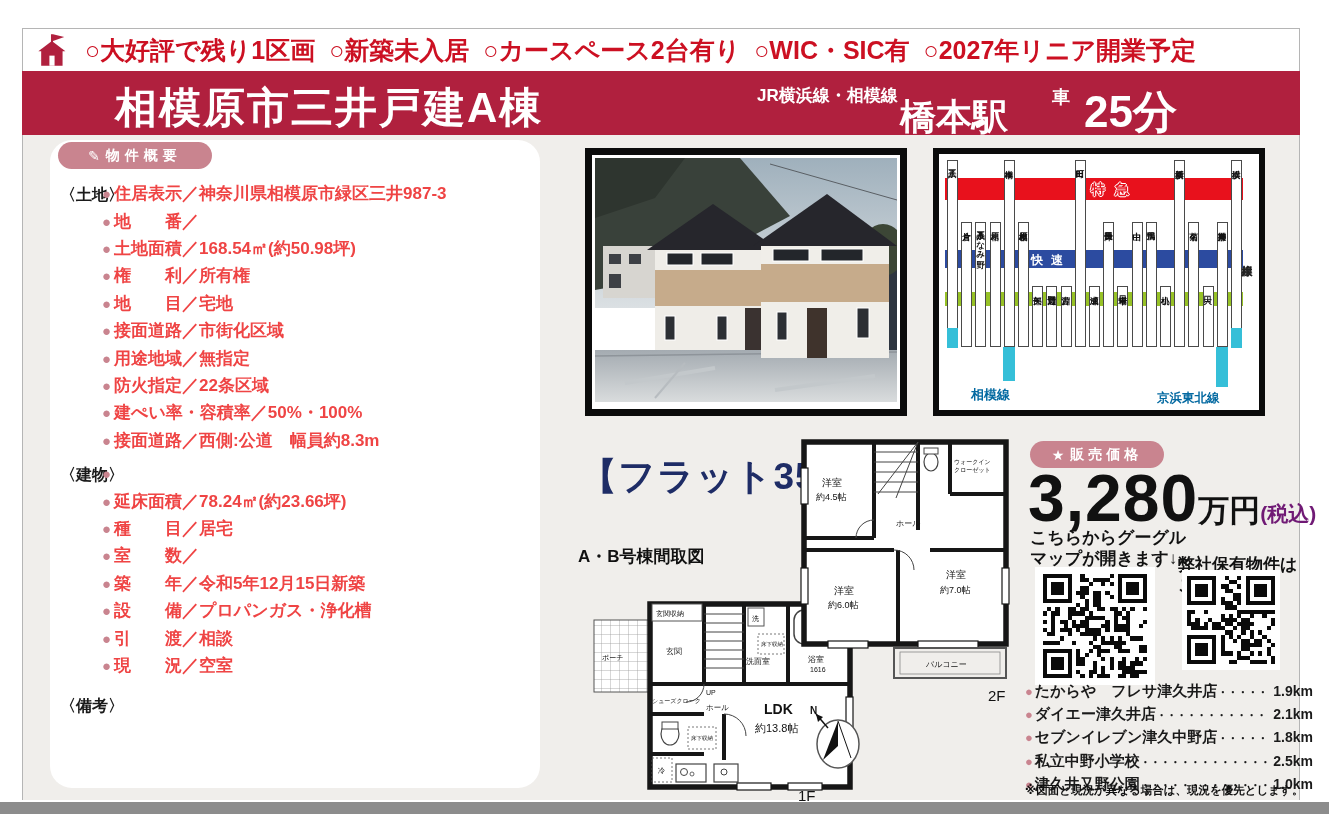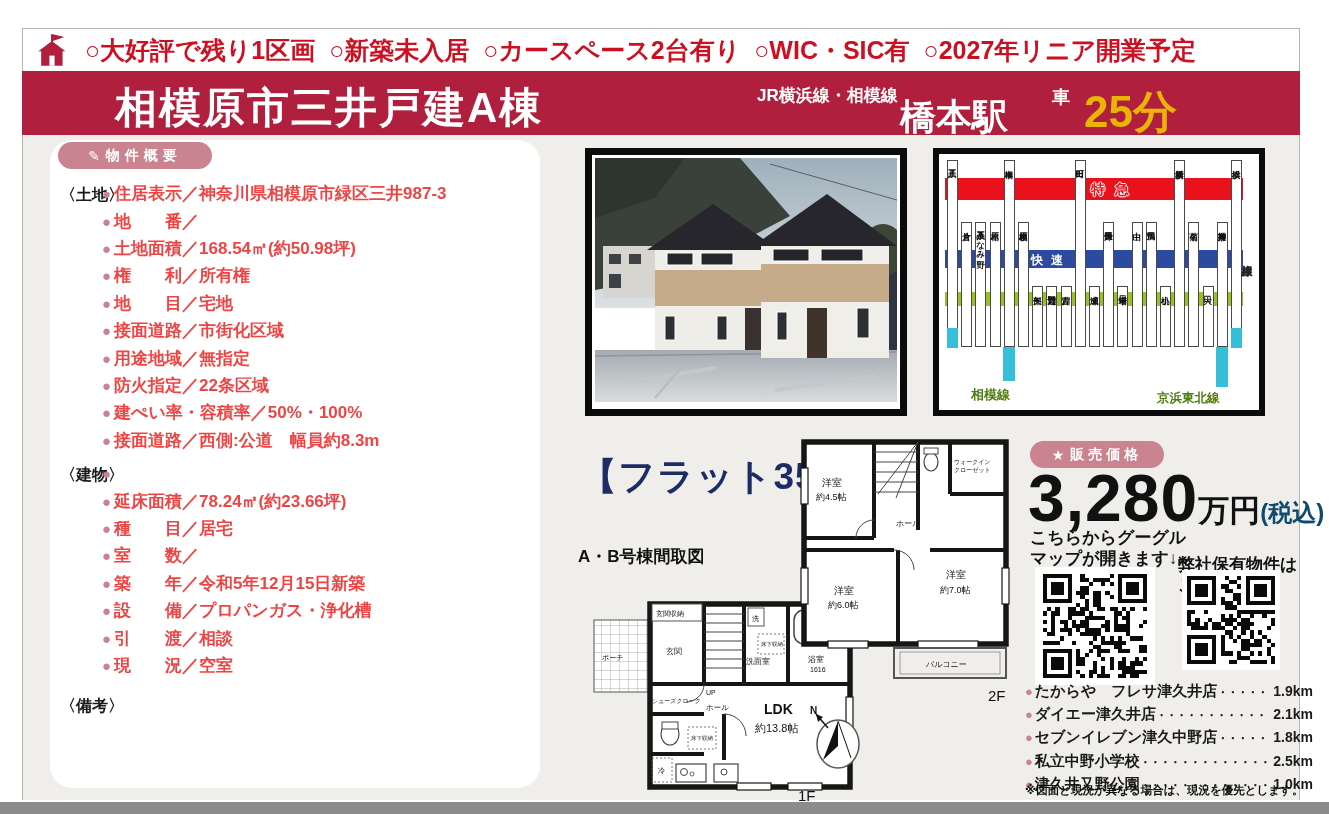--- a/index.html
+++ b/index.html
@@ -14,21 +14,21 @@
             display:flex; align-items:center; gap:14px; padding-left:12px; }
   .banner-items { display:flex; gap:14px;justify-content:center; }
   .banner-item { font-size:25px; font-weight:700; color:#cc1022; white-space:nowrap; }
 
   
   .titlebar { left:22px; top:71px; width:1278px; height:64px; background:#b0203e; }
   .t-name { left:93px; top:9px; font-size:42px; font-weight:700; color:#fff; letter-spacing:2px; }
   .t-line { left:735px; top:13px; font-size:17px; font-weight:700; color:#fff; }
   .t-station { left:878px; top:22px; font-size:36px; font-weight:700; color:#fff; }
   .t-mode { left:1030px; top:14px; font-size:18px; font-weight:700; color:#fff; }
-  .t-time { left:1062px; top:12px; font-size:44px; font-weight:700; color:#eab308; }
+  .t-time { left:1062px; top:12px; font-size:44px; font-weight:700; color:#ffffff; }
 
   
   .main { left:22px; top:135px; width:1278px; height:665px; background:#f0eeeb;
           border-left:1px solid #b5b5b5; border-right:1px solid #b5b5b5; }
   .bottombar { left:0; top:802px; width:1329px; height:12px; background:#8c8c8c; }
 
   
   .overview-card { left:50px; top:140px; width:490px; height:648px; background:#fff; border-radius:22px; }
   .badge { background:#c9848f; color:#fff; border-radius:14px; display:flex; align-items:center;
            justify-content:center; font-weight:700; }
@@ -58,39 +58,39 @@
   .band-label-rapid { position:absolute; left:88px; top:94px; font-size:12px; font-weight:700; color:#fff;
         letter-spacing:8px; z-index:5; }
   .station { position:absolute; width:11px; background:#fff; border:1px solid #4a4a4a; z-index:3;
              writing-mode:vertical-rl; text-orientation:upright; font-size:8.5px; font-weight:600;
              color:#111; display:flex; justify-content:flex-start; align-items:center; padding-top:2px;
              line-height:1; letter-spacing:0; }
   .cyan-mark { position:absolute; width:11px; height:20px; top:170px; background:#35bfd8; z-index:4; }
   .rail-desc { position:absolute; width:12px; background:#35bfd8; z-index:2; }
   .desc-sagami { left:60px; top:189px; height:34px; }
   .desc-keihin { left:273px; top:189px; height:40px; }
-  .rail-bottom-label { position:absolute; font-size:13px; font-weight:600; color:#4d7c0f; z-index:5; }
+  .rail-bottom-label { position:absolute; font-size:13px; font-weight:600; color:#0369a1; z-index:5; }
   .lbl-sagami { left:28px; top:228px; }
   .lbl-keihin { left:214px; top:232px; font-size:12.5px; }
   .lbl-negishi { position:absolute; left:296px; top:98px; writing-mode:vertical-rl; text-orientation:upright;
                  font-size:11px; font-weight:600; color:#222; z-index:5; }
 
   
   .flat35 { left:580px; top:452px; display:flex; align-items:baseline; }
   .flat35-main { font-size:37px; font-weight:700; color:#1e2c66; letter-spacing:1px; }
   .flat35-sub { font-size:29px; font-weight:700; color:#1e2c66; margin-left:4px; }
   .plan-caption { left:578px; top:545px; font-size:17px; font-weight:600; color:#111; }
   .plan-svg text { font-family:"Liberation Sans","DejaVu Sans",sans-serif; fill:#111; }
 
   
   .badge-price { left:1030px; top:441px; width:134px; height:27px; font-size:14px; letter-spacing:4px; }
   .price-row { left:1028px; top:460px; display:flex; align-items:baseline; }
   .price-amount { font-size:66px; font-weight:700; color:#111; letter-spacing:1px; }
   .price-unit { font-size:31px; font-weight:700; color:#111; }
-  .price-tax { font-size:24px; font-weight:700; color:#0c4a6e; }
+  .price-tax { font-size:21px; font-weight:700; color:#701a75; }
   .qr-caption { font-size:17px; font-weight:700; color:#111; line-height:21px; white-space:nowrap; }
   .qr-cap-left { left:1030px; top:527px; }
   .qr-cap-right { left:1178px; top:554px; }
   .qr-box { background:#fff; display:flex; align-items:center; justify-content:center; }
   .qr-left { left:1035px; top:567px; width:120px; height:118px; }
   .qr-right { left:1182px; top:570px; width:98px; height:100px; }
   .qr-box svg { shape-rendering:crispEdges; }
 
   
   .facilities { left:1025px; top:682px; width:288px; display:flex; flex-direction:column; }

